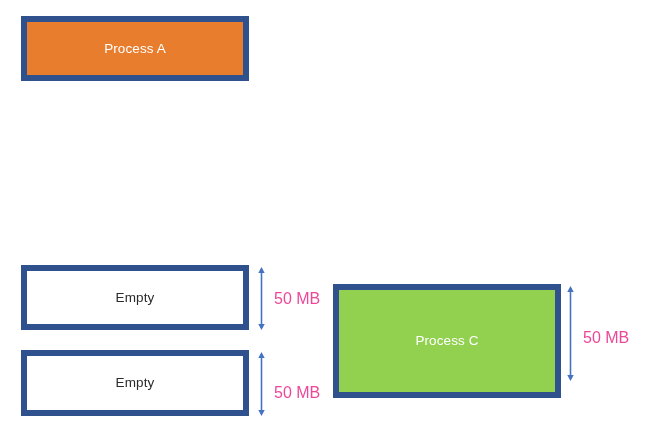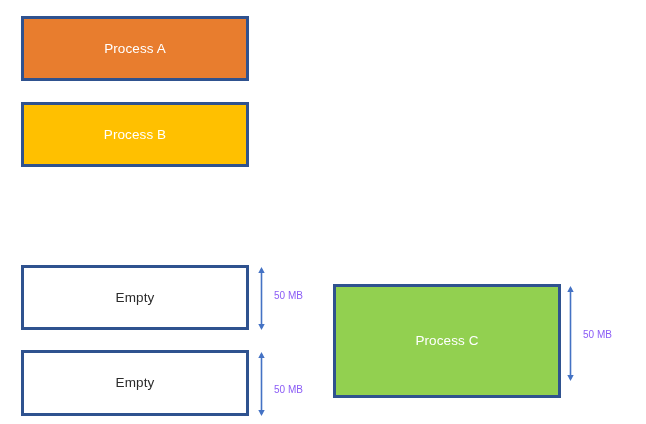--- a/index.html
+++ b/index.html
@@ -17,21 +17,21 @@
     position: relative;
     width: 646px;
     height: 424px;
     background: #ffffff;
   }
 
   
   .block {
     position: absolute;
     box-sizing: border-box;
-    border: 3px solid #c2410c;
+    border: 6px solid #c2410c;
     display: flex;
     align-items: center;
     justify-content: center;
   }
   .block-label {
     font-size: 13.5px;
     line-height: 1;
     letter-spacing: 0.1px;
     white-space: nowrap;
   }
@@ -45,36 +45,33 @@
   }
   .dim-line {
     position: absolute;
     left: 0;
     top: 0;
     width: 9px;
     height: 100%;
   }
   .dim-label {
     position: absolute;
-    font-size: 10px;
-    color: #8b5cf6;
+    font-size: 16px;
+    color: #ec4899;
     white-space: nowrap;
     line-height: 1;
   }
 </style>
 </head>
 <body>
 
 <div id="canvas">
 
 <div class="block filled" style="left: 21px; top: 16px; width: 228px; height: 65px; background: rgb(232, 125, 46); border-color: rgb(47, 82, 143);">
       <span class="block-label">Process A</span>
-    </div>
-    <div class="block filled" style="left: 21px; top: 102px; width: 228px; height: 65px; background: rgb(255, 192, 0); border-color: rgb(47, 82, 143);">
-      <span class="block-label">Process B</span>
     </div>
     <div class="block empty" style="left: 21px; top: 265px; width: 228px; height: 65px; background: rgb(255, 255, 255); border-color: rgb(47, 82, 143);">
       <span class="block-label">Empty</span>
     </div>
     <div class="block empty" style="left: 21px; top: 350px; width: 228px; height: 66px; background: rgb(255, 255, 255); border-color: rgb(47, 82, 143);">
       <span class="block-label">Empty</span>
     </div>
     <div class="block filled" style="left: 333px; top: 284px; width: 228px; height: 114px; background: rgb(146, 208, 80); border-color: rgb(47, 82, 143);">
       <span class="block-label">Process C</span>
     </div>

